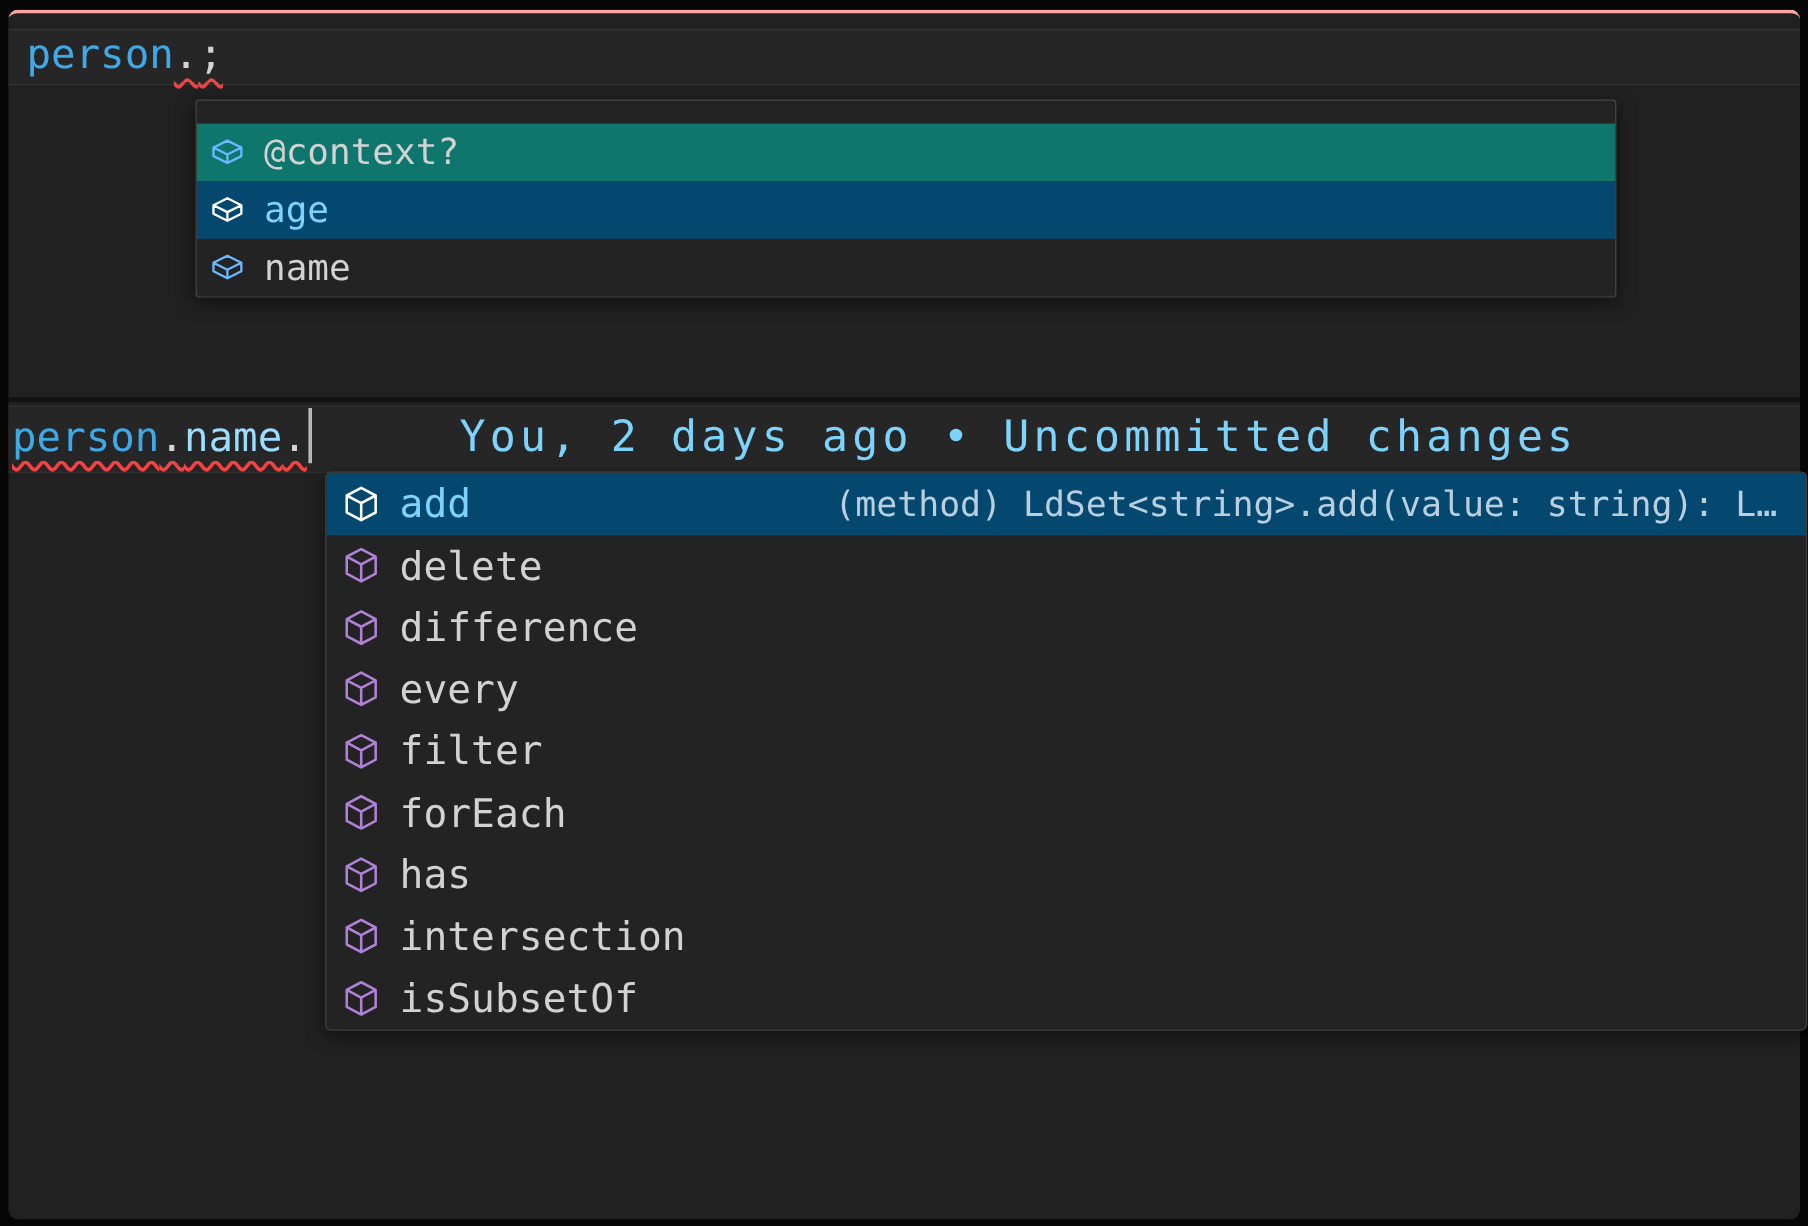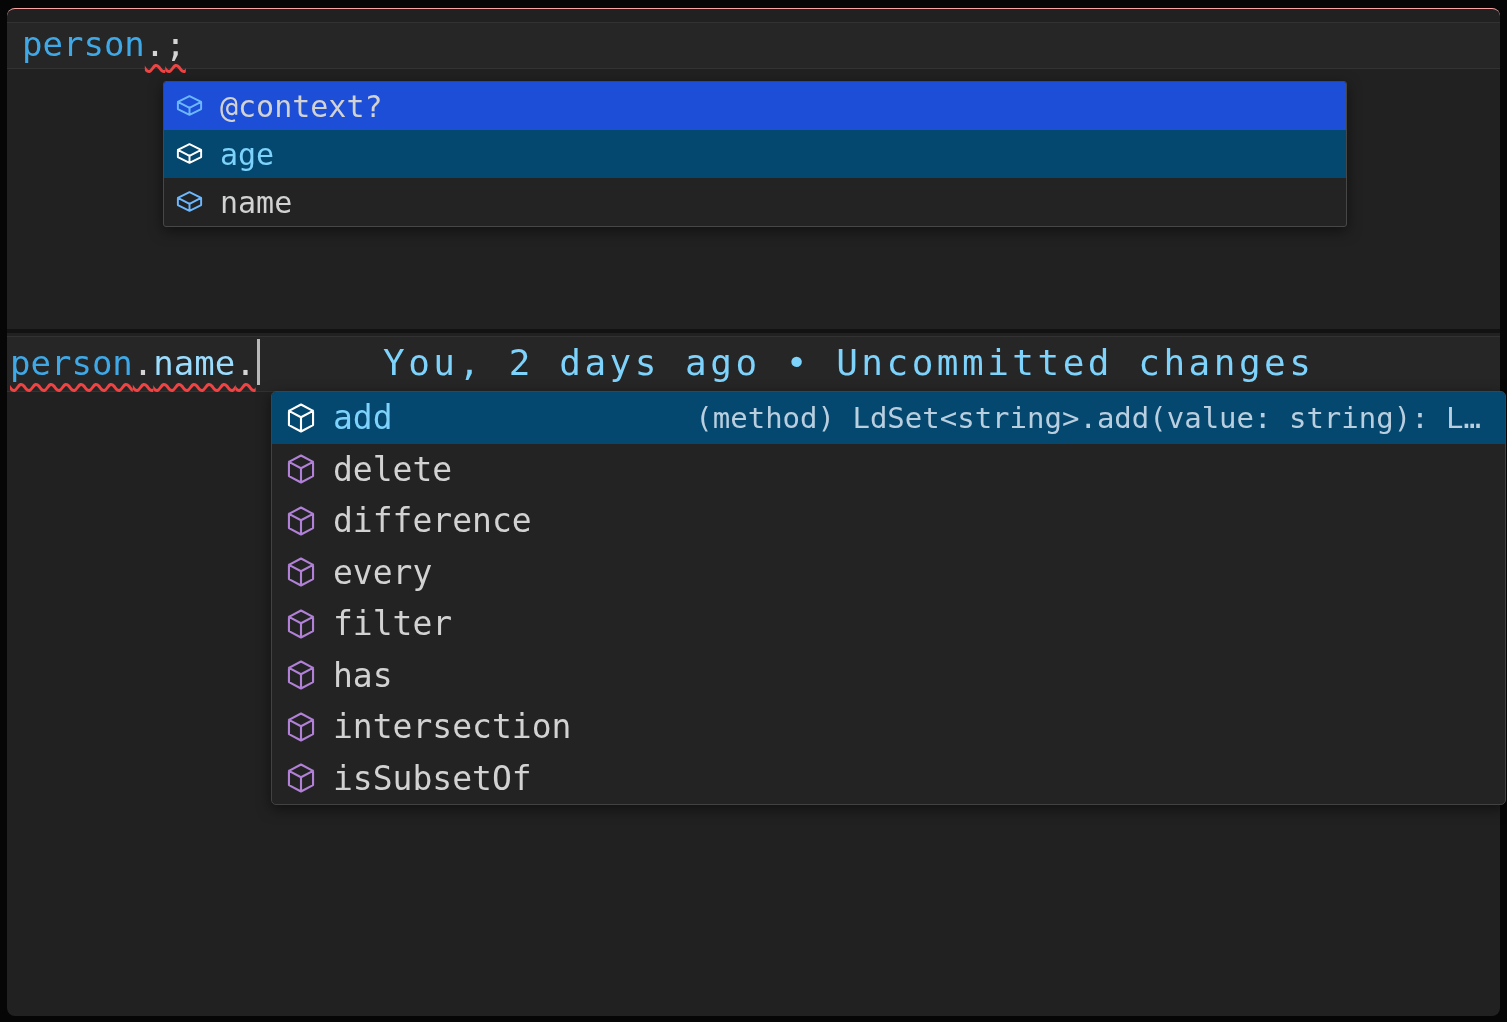--- a/index.html
+++ b/index.html
@@ -3,21 +3,21 @@
 <meta charset="utf-8">
 <style>
   html, body { margin:0; padding:0; background:#000; }
   .frame {
     position:relative; width:1507px; height:1022px;
     background:#060606; overflow:hidden;
     font-family:"DejaVu Sans Mono", monospace;
   }
   .editor {
     position:absolute; left:7px; top:8px; right:7px; bottom:6px;
-    background:#212121; border-radius:8px; border-top:1px solid #fca5a5;
+    background:#212121; border-radius:8px; border-top:3px solid #fca5a5;
   }
   
   .line-band {
     position:absolute; left:0; right:0;
     background:#262626; border-top:1px solid #323232; border-bottom:1px solid #323232;
   }
   .band1 { top:13px; height:45px; }
   .band2 { top:327px; height:54px; }
   .seam  { position:absolute; left:0; right:0; top:320px; height:4px; background:#121212; border:none; }
 
@@ -53,21 +53,21 @@
     position:absolute; background:#232323;
     border:1px solid #474747; border-radius:3px;
     box-shadow:0 4px 14px rgba(0,0,0,0.5);
     overflow:hidden;
   }
   .p1 { left:156px; top:72px;  width:1182px; }
   .p2 { left:264px; top:382px; width:1233px; border-color:#424242; border-radius:5px; }
   .sg-row { display:flex; align-items:center; box-sizing:border-box; }
   .p1 .sg-row { height:48px;   padding:0 22px 0 10px; }
   .p2 .sg-row { height:51.5px; padding:0 24px 0 12px; }
-  .sg-row.hover    { background:#1d4ed8; }
+  .sg-row.hover    { background:#0f766e;margin-top:19px; }
   .sg-row.selected { background:#05486f; }
   .sg-icon { display:flex; align-items:center; }
   .p1 .sg-icon { font-size:31px; }
   .p2 .sg-icon { font-size:34px; }
   .sg-icon svg { display:block; width:1em; height:1em; }
   .kind-field  .sg-icon { color:#6cb8ff; }
   .kind-method .sg-icon { color:#b180d7; }
   .sg-row.selected .sg-icon { color:#ffffff; }
   .sg-label { margin-left:15px; color:#d2d2d2; white-space:pre; }
   .p1 .sg-label { font-size:30px; }
@@ -160,20 +160,28 @@
             </svg>
           </span>
           <span class="sg-label">filter</span>
         </div>
         <div class="sg-row kind-method">
           <span class="sg-icon">
             <svg viewBox="0 0 24 24" fill="none" stroke="currentColor" stroke-width="1.5" stroke-linejoin="round" stroke-linecap="round">
               <path d="M12 2.5 L20.5 7 L20.5 17 L12 21.5 L3.5 17 L3.5 7 Z M3.5 7 L12 11.5 L20.5 7 M12 11.5 L12 21.5"></path>
             </svg>
           </span>
+          <span class="sg-label">forEach</span>
+        </div>
+        <div class="sg-row kind-method">
+          <span class="sg-icon">
+            <svg viewBox="0 0 24 24" fill="none" stroke="currentColor" stroke-width="1.5" stroke-linejoin="round" stroke-linecap="round">
+              <path d="M12 2.5 L20.5 7 L20.5 17 L12 21.5 L3.5 17 L3.5 7 Z M3.5 7 L12 11.5 L20.5 7 M12 11.5 L12 21.5"></path>
+            </svg>
+          </span>
           <span class="sg-label">has</span>
         </div>
         <div class="sg-row kind-method">
           <span class="sg-icon">
             <svg viewBox="0 0 24 24" fill="none" stroke="currentColor" stroke-width="1.5" stroke-linejoin="round" stroke-linecap="round">
               <path d="M12 2.5 L20.5 7 L20.5 17 L12 21.5 L3.5 17 L3.5 7 Z M3.5 7 L12 11.5 L20.5 7 M12 11.5 L12 21.5"></path>
             </svg>
           </span>
           <span class="sg-label">intersection</span>
         </div>

